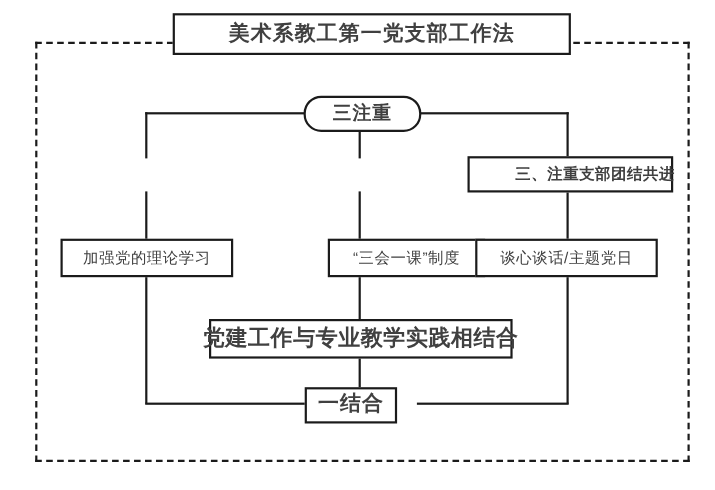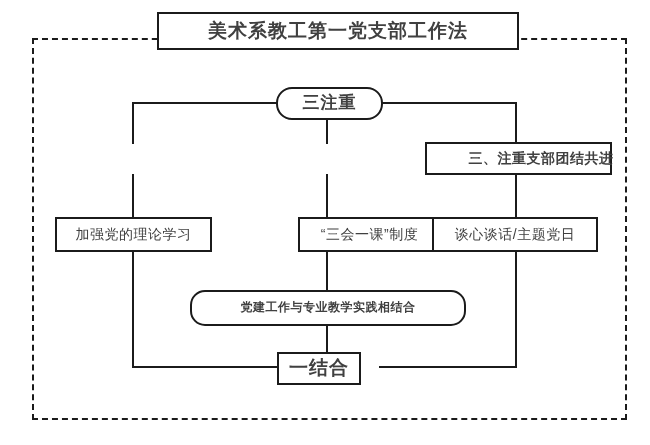--- a/index.html
+++ b/index.html
@@ -67,21 +67,21 @@
   #node-c2{
     left:256px;top:217px;width:143px;height:35px;
     font-size:14px;letter-spacing:.5px;margin-left:42px;
   }
   #node-c3{
     left:432px;top:217px;width:166px;height:35px;
     font-size:14px;letter-spacing:.5px;
   }
   #node-combine-long{
     left:190px;top:290px;width:276px;height:36px;
-    font-size:12px;font-weight:bold;letter-spacing:.5px;border-radius:15px;
+    font-size:20px;font-weight:bold;letter-spacing:.5px;
   }
   #node-one{
     left:277px;top:352px;width:84px;height:33px;
     font-size:19px;font-weight:bold;letter-spacing:1px;
   }
 
   
   .ln{
     position:absolute;
     background:#1b1b1b;

